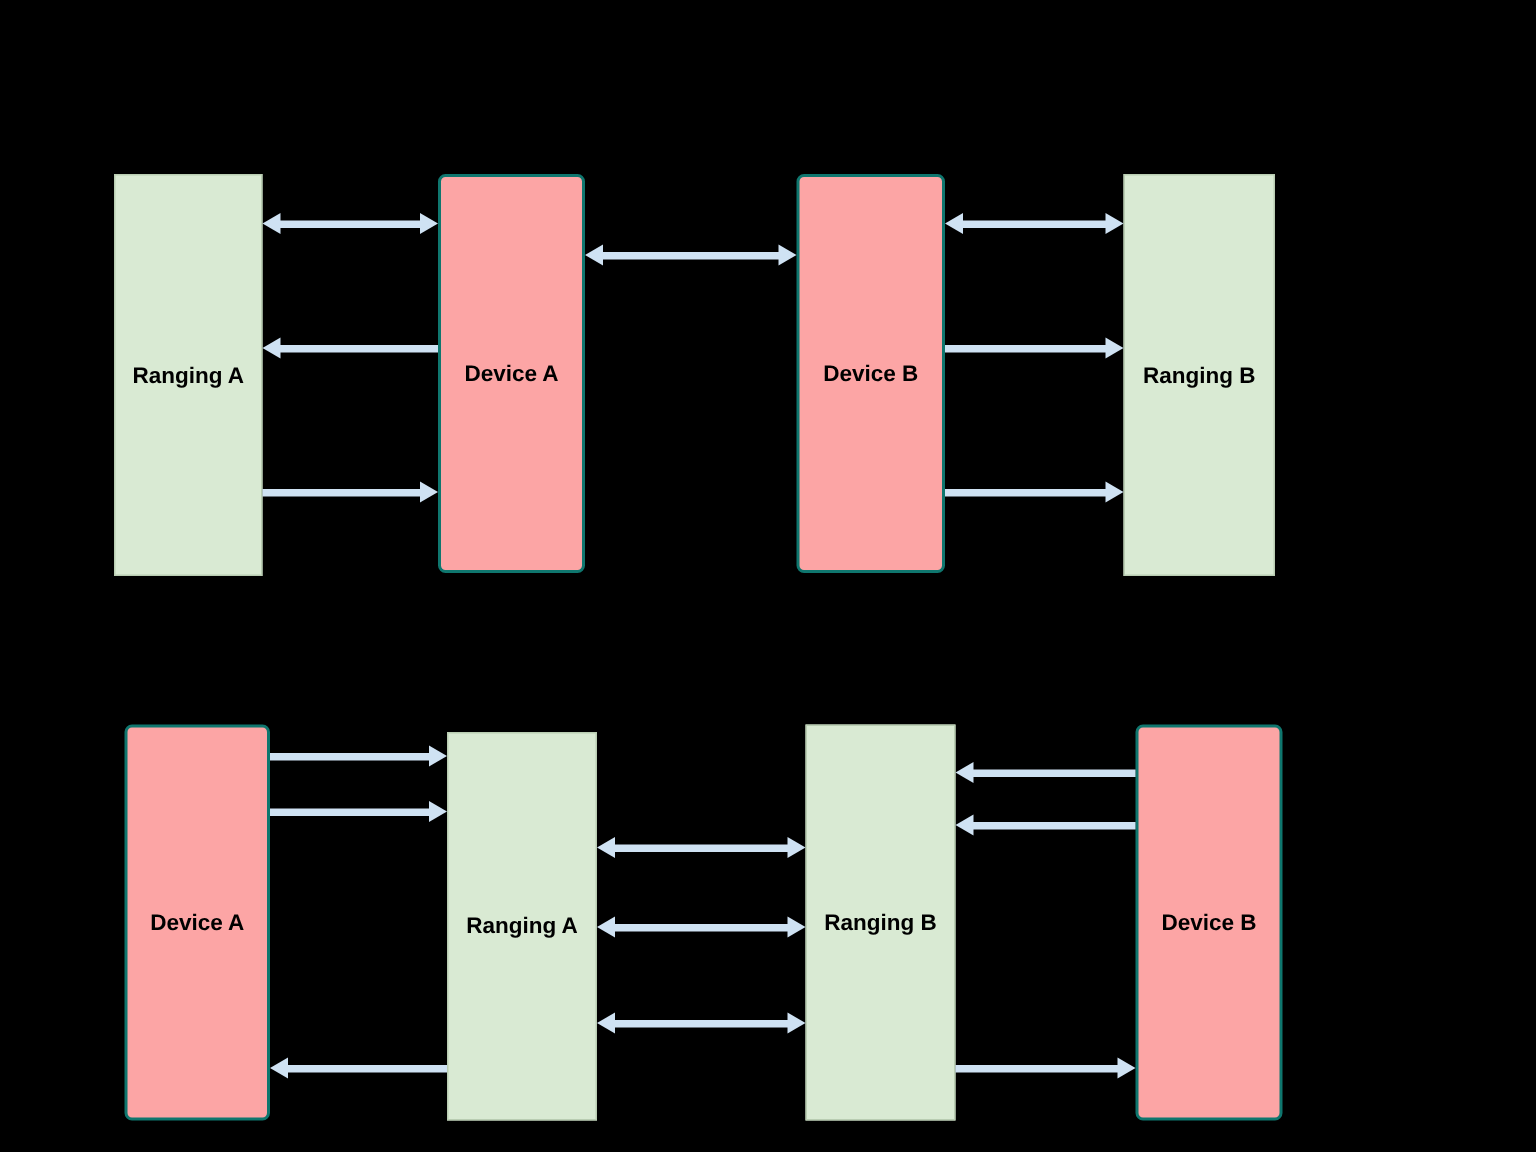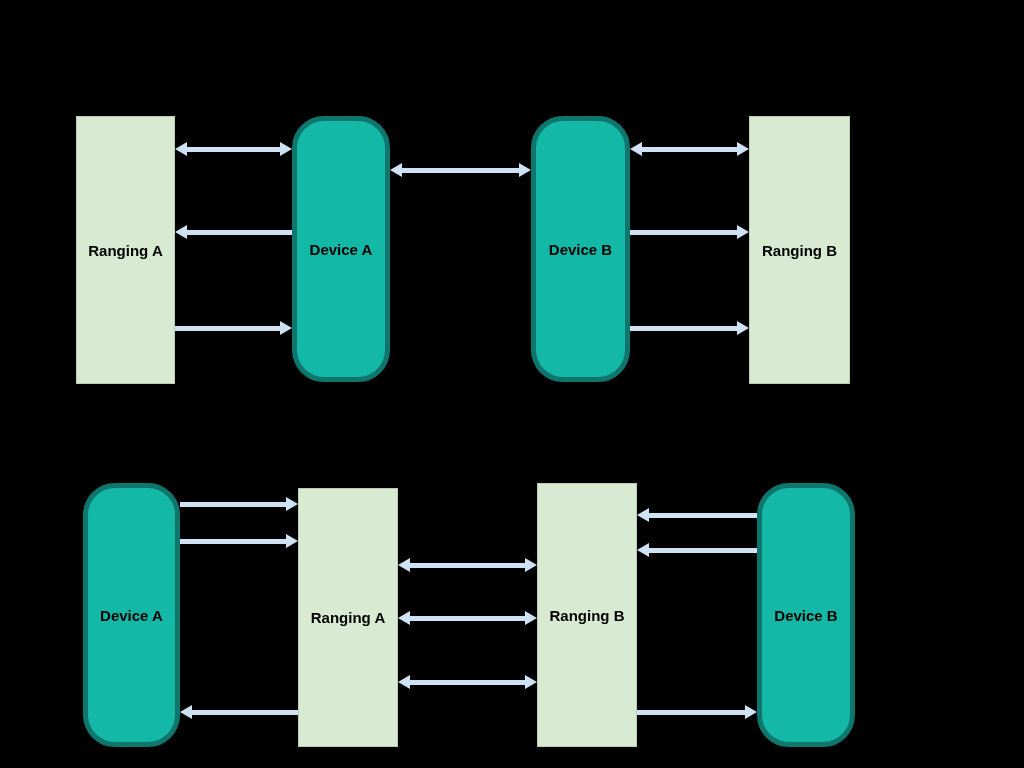--- a/index.html
+++ b/index.html
@@ -21,23 +21,23 @@
     align-items: center;
     justify-content: center;
     box-sizing: border-box;
   }
   .node.green {
     background: #d9ead3;
     border: 1px solid #b9cdb2;
     border-radius: 0;
   }
   .node.blue {
-    background: #14b8a6;
-    border: 5px solid #0f766e;
-    border-radius: 32px;
+    background: #fca5a5;
+    border: 2px solid #0f766e;
+    border-radius: 5px;
   }
   .node-label {
     font-size: 15px;
     font-weight: bold;
     color: #000000;
     white-space: nowrap;
   }
   .arrow {
     position: absolute;
     height: 16px;

